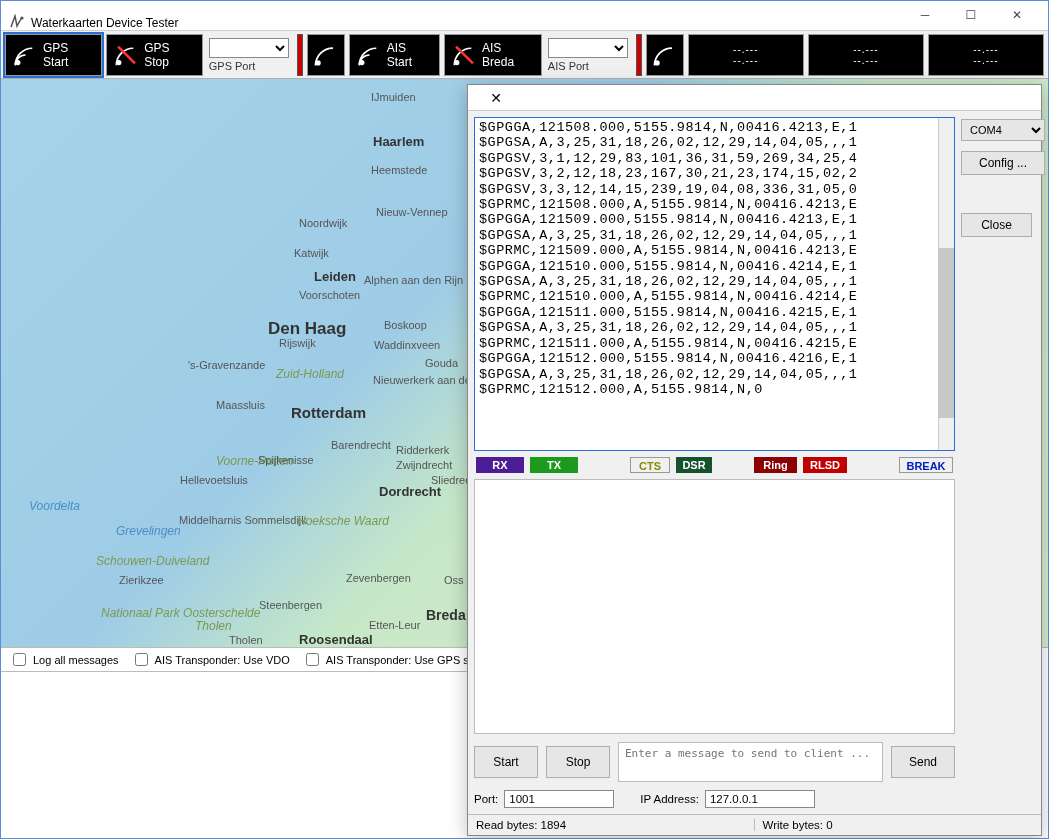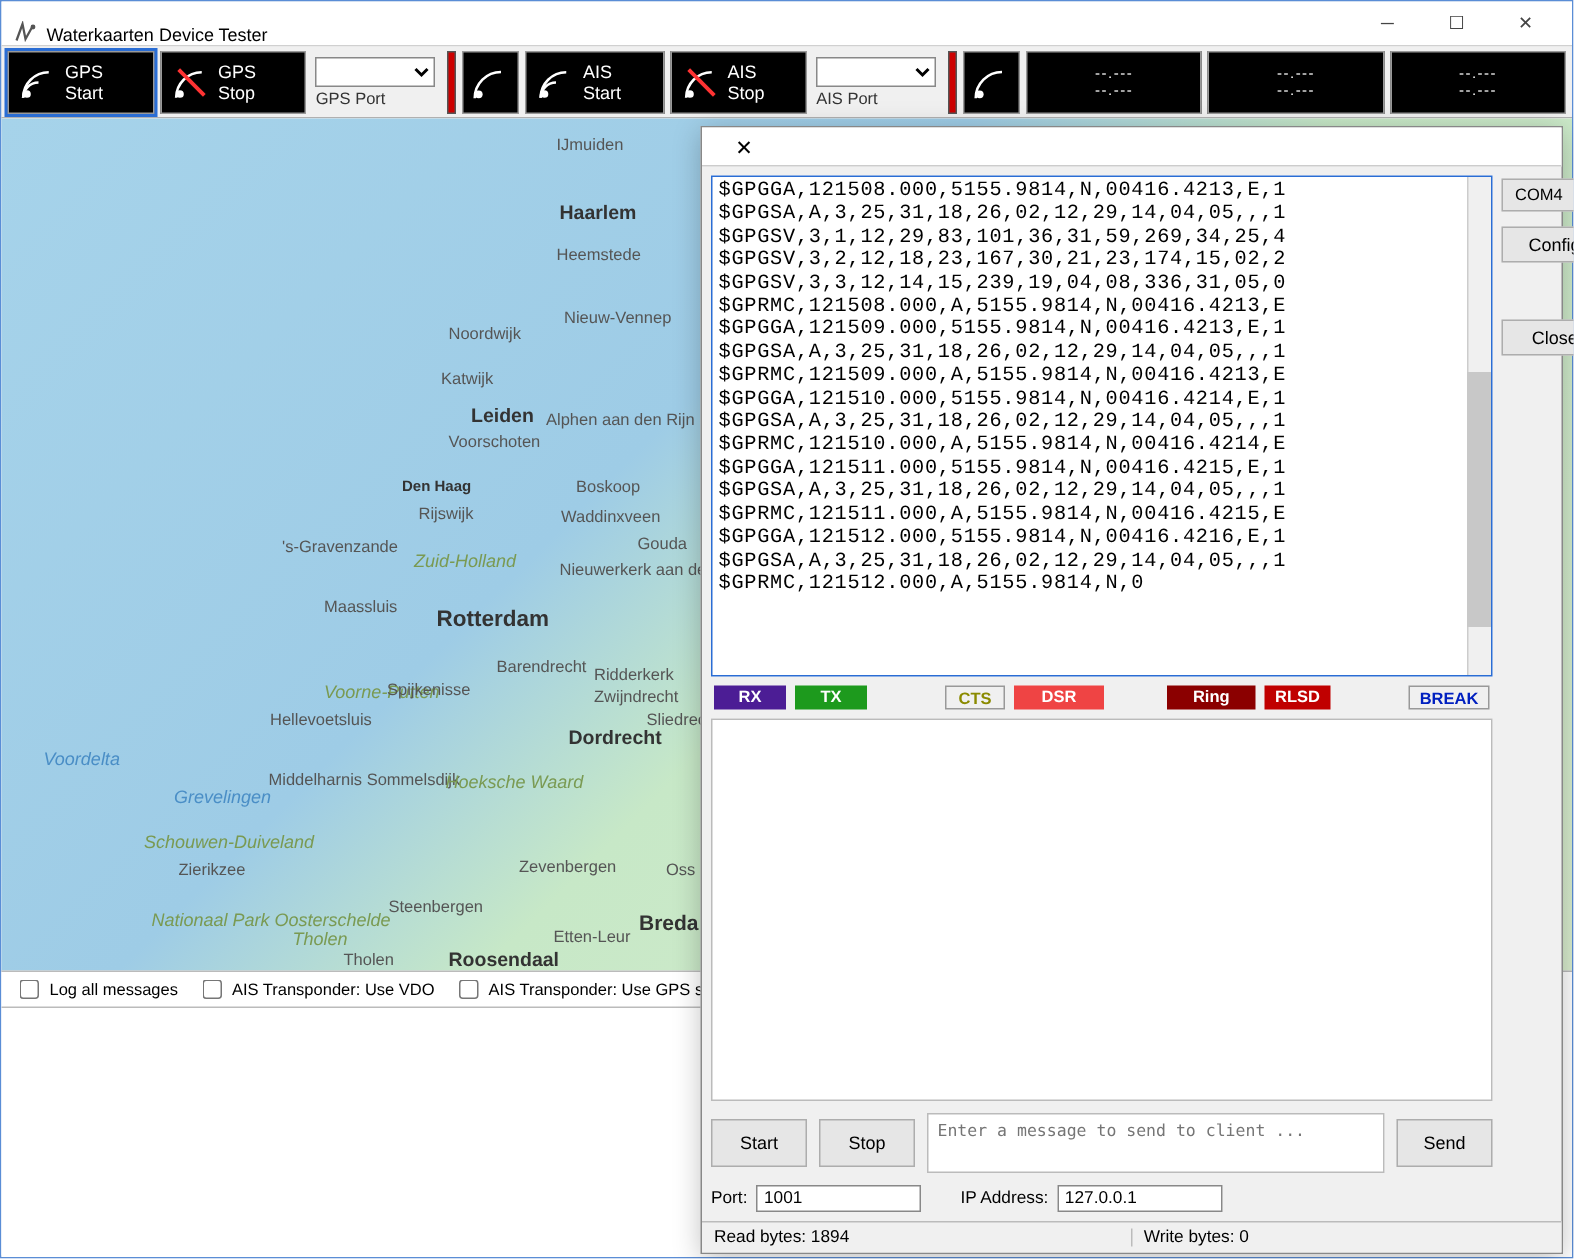--- a/index.html
+++ b/index.html
@@ -78,22 +78,22 @@
     white-space:pre; overflow:hidden; padding:2px 4px; line-height:15.4px;
     position:relative; letter-spacing:0.5px;
   }
   .nmea-scroll { position:absolute; right:0; top:0; bottom:0; width:16px; background:#f0f0f0; border-left:1px solid #ccc;}
   .nmea-thumb { position:absolute; right:0; width:16px; background:#c8c8c8;}
   .status-row { height:20px; display:flex; align-items:center; gap:6px; margin-top:4px; padding:0 2px;}
   .status-ind { font-weight:bold; font-size:11px; width:48px; text-align:center; height:16px; line-height:16px;}
   .ind-rx { background:#4c1d95; color:#fff;}
   .ind-tx { background:#1d9a1d; color:#fff;}
   .ind-cts { background:#f0f0f0; color:#8a8a00; border:1px solid #999; width:40px;}
-  .ind-dsr { background:#ef4444; color:#fff; width:60px;text-align:center;}
-  .ind-ring{ background:#8b0000; color:#fff; width:59px;}
+  .ind-dsr { background:#14532d; color:#fff; width:36px;text-align:center;}
+  .ind-ring{ background:#8b0000; color:#fff; width:43px;}
   .ind-rlsd{ background:#c00000; color:#fff; width:44px;}
   .ind-break{background:#f0f0f0; color:#0020c0; border:1px solid #999; width:54px;}
   .big-blank { flex:1; background:#fff; border:1px solid #bbb; margin-top:4px;}
   .send-row { display:flex; align-items:center; gap:8px; margin-top:8px;}
   .btn {
     background:#e6e6e6; border:1px solid #adadad; height:32px; padding:0 16px;
     font-size:12px; cursor:pointer; min-width:64px;
   }
   .msg-input { flex:1; height:40px; border:1px solid #bbb; background:#fff; font-size:11px; color:#888; padding:4px 6px; resize:none;}
   .port-row { display:flex; align-items:center; gap:6px; margin-top:8px; font-size:11.5px;}
@@ -160,21 +160,21 @@
           <circle cx="7" cy="25" r="3" fill="#fff"></circle>
         </svg>
       <span>AIS Start</span>
     </div>
     <div class="tb-btn">
       <svg viewBox="0 0 32 32">
           <path d="M4 28 A20 20 0 0 1 24 8" stroke="#fff" stroke-width="2" fill="none"></path>
           <circle cx="7" cy="25" r="3" fill="#fff"></circle>
           <line x1="6" y1="6" x2="26" y2="26" stroke="#f33" stroke-width="3"></line>
         </svg>
-      <span>AIS Stop</span>
+      <span>AIS Breda</span>
     </div>
     <div class="tb-portwrap">
       <select class="tb-port-select"></select>
       <span class="tb-port-label">AIS Port</span>
     </div>
     <div class="tb-sep"></div>
     <div class="tb-btn" style="padding:0 4px;">
       <svg viewBox="0 0 32 32">
           <path d="M4 28 A20 20 0 0 1 24 8" stroke="#fff" stroke-width="2" fill="none"></path>
           <circle cx="7" cy="25" r="3" fill="#fff"></circle>
@@ -199,21 +199,21 @@
     <div class="map">
       <div class="map-label" style="left:370px;top:12px;">IJmuiden</div>
       <div class="map-label city" style="left:372px;top:55px;">Haarlem</div>
       <div class="map-label" style="left:370px;top:85px;">Heemstede</div>
       <div class="map-label" style="left:375px;top:127px;">Nieuw-Vennep</div>
       <div class="map-label" style="left:298px;top:138px;">Noordwijk</div>
       <div class="map-label" style="left:293px;top:168px;">Katwijk</div>
       <div class="map-label city" style="left:313px;top:190px;">Leiden</div>
       <div class="map-label" style="left:363px;top:195px;width:60px;">Alphen aan den Rijn</div>
       <div class="map-label" style="left:298px;top:210px;">Voorschoten</div>
-      <div class="map-label city" style="left:267px;top:240px;font-size:10px;">Den Haag</div>
+      <div class="map-label city" style="left:267px;top:240px;font-size:17px;">Den Haag</div>
       <div class="map-label" style="left:278px;top:258px;">Rijswijk</div>
       <div class="map-label" style="left:383px;top:240px;">Boskoop</div>
       <div class="map-label" style="left:373px;top:260px;">Waddinxveen</div>
       <div class="map-label" style="left:424px;top:278px;">Gouda</div>
       <div class="map-label" style="left:187px;top:280px;">'s-Gravenzande</div>
       <div class="map-label region" style="left:275px;top:288px;">Zuid-Holland</div>
       <div class="map-label" style="left:372px;top:295px;width:80px;">Nieuwerkerk aan den IJssel</div>
       <div class="map-label" style="left:215px;top:320px;">Maassluis</div>
       <div class="map-label city" style="left:290px;top:325px;font-size:15px;">Rotterdam</div>
       <div class="map-label region" style="left:215px;top:375px;width:50px;">Voorne-Putten</div>

